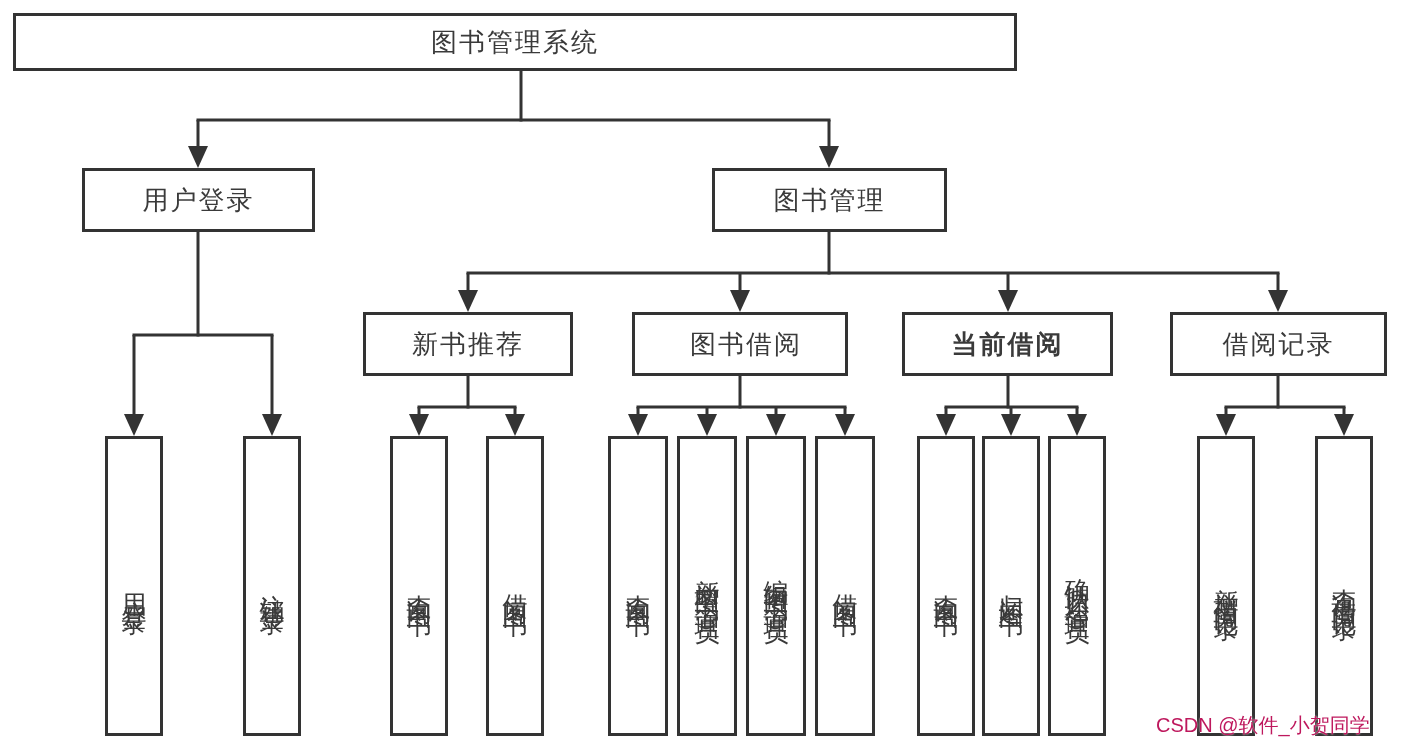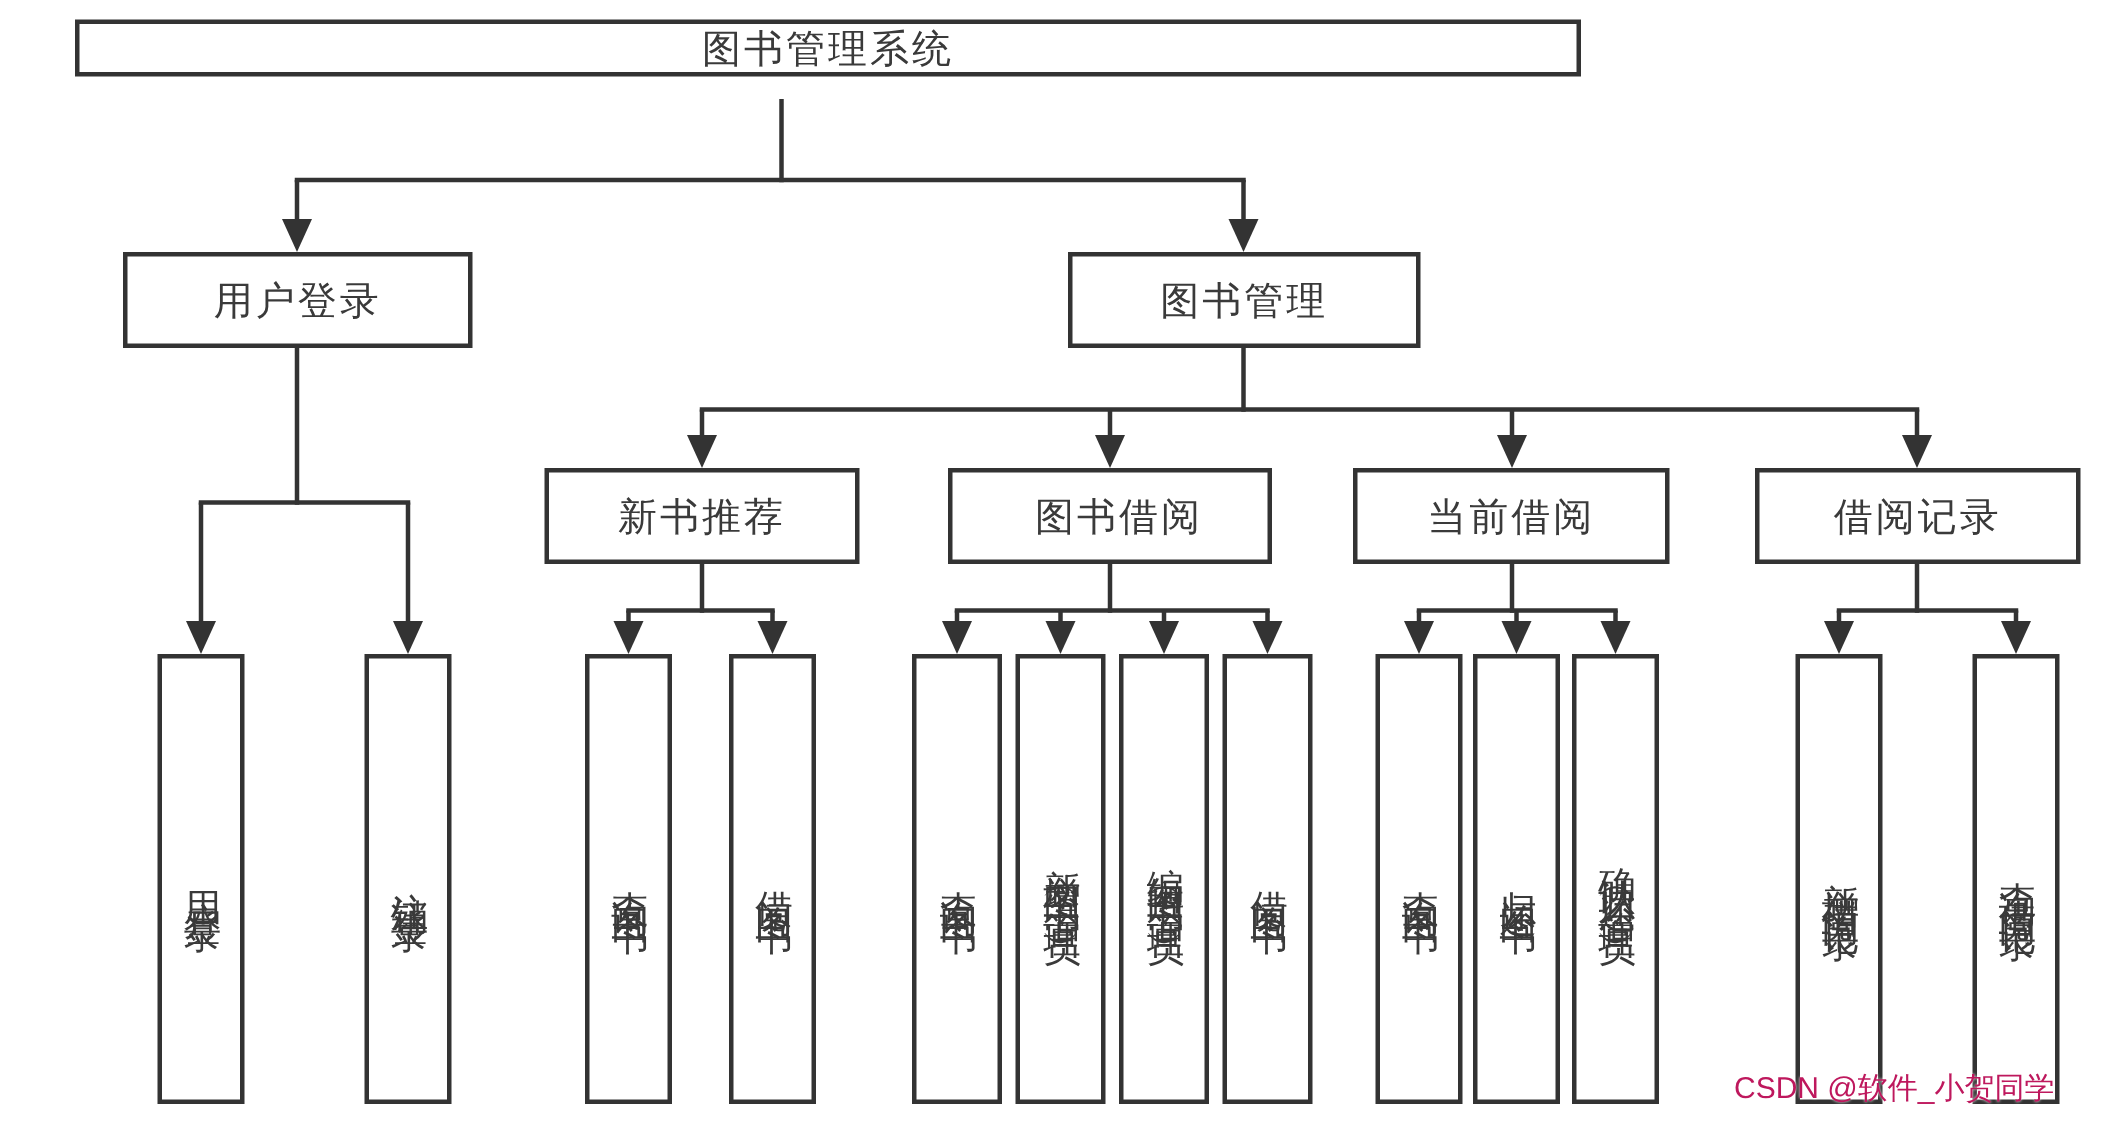--- a/index.html
+++ b/index.html
@@ -118,38 +118,38 @@
       <g>
         <line x1="1278" y1="374" x2="1278" y2="408.5" stroke="#333333" stroke-width="3"></line>
         <line x1="1224.5" y1="407" x2="1345.5" y2="407" stroke="#333333" stroke-width="3"></line>
         <line x1="1226" y1="407" x2="1226" y2="416" stroke="#333333" stroke-width="3"></line>
         <polygon points="1216,414 1236,414 1226,436" fill="#333333"></polygon>
         <line x1="1344" y1="407" x2="1344" y2="416" stroke="#333333" stroke-width="3"></line>
         <polygon points="1334,414 1354,414 1344,436" fill="#333333"></polygon>
       </g>
     </svg>
 
-  <div class="box box-h" style="left:13px; top:13px; width:1004px; height:38px;margin-left:37px;">
+  <div class="box box-h" style="left:13px; top:13px; width:1004px; height:58px;">
     <span>图书管理系统</span>
   </div>
 
   <div class="box box-h" style="left:82px; top:168px; width:233px; height:64px;">
     <span>用户登录</span>
   </div>
   <div class="box box-h" style="left:712px; top:168px; width:235px; height:64px;">
     <span>图书管理</span>
   </div>
 
   <div class="box box-h" style="left:363px; top:312px; width:210px; height:64px;">
     <span>新书推荐</span>
   </div>
   <div class="box box-h" style="left:632px; top:312px; width:216px; height:64px;padding-left:12px;">
     <span>图书借阅</span>
   </div>
-  <div class="box box-h" style="left:902px; top:312px; width:211px; height:64px;">
+  <div class="box box-h" style="left:902px; top:312px; width:211px; height:64px;font-weight:bold;">
     <span>当前借阅</span>
   </div>
   <div class="box box-h" style="left:1170px; top:312px; width:217px; height:64px;">
     <span>借阅记录</span>
   </div>
 
   <div class="box box-v" style="left:105px; top:436px; width:58px; height:300px;">
     <span>用户登录</span>
   </div>
   <div class="box box-v" style="left:243px; top:436px; width:58px; height:300px;">

